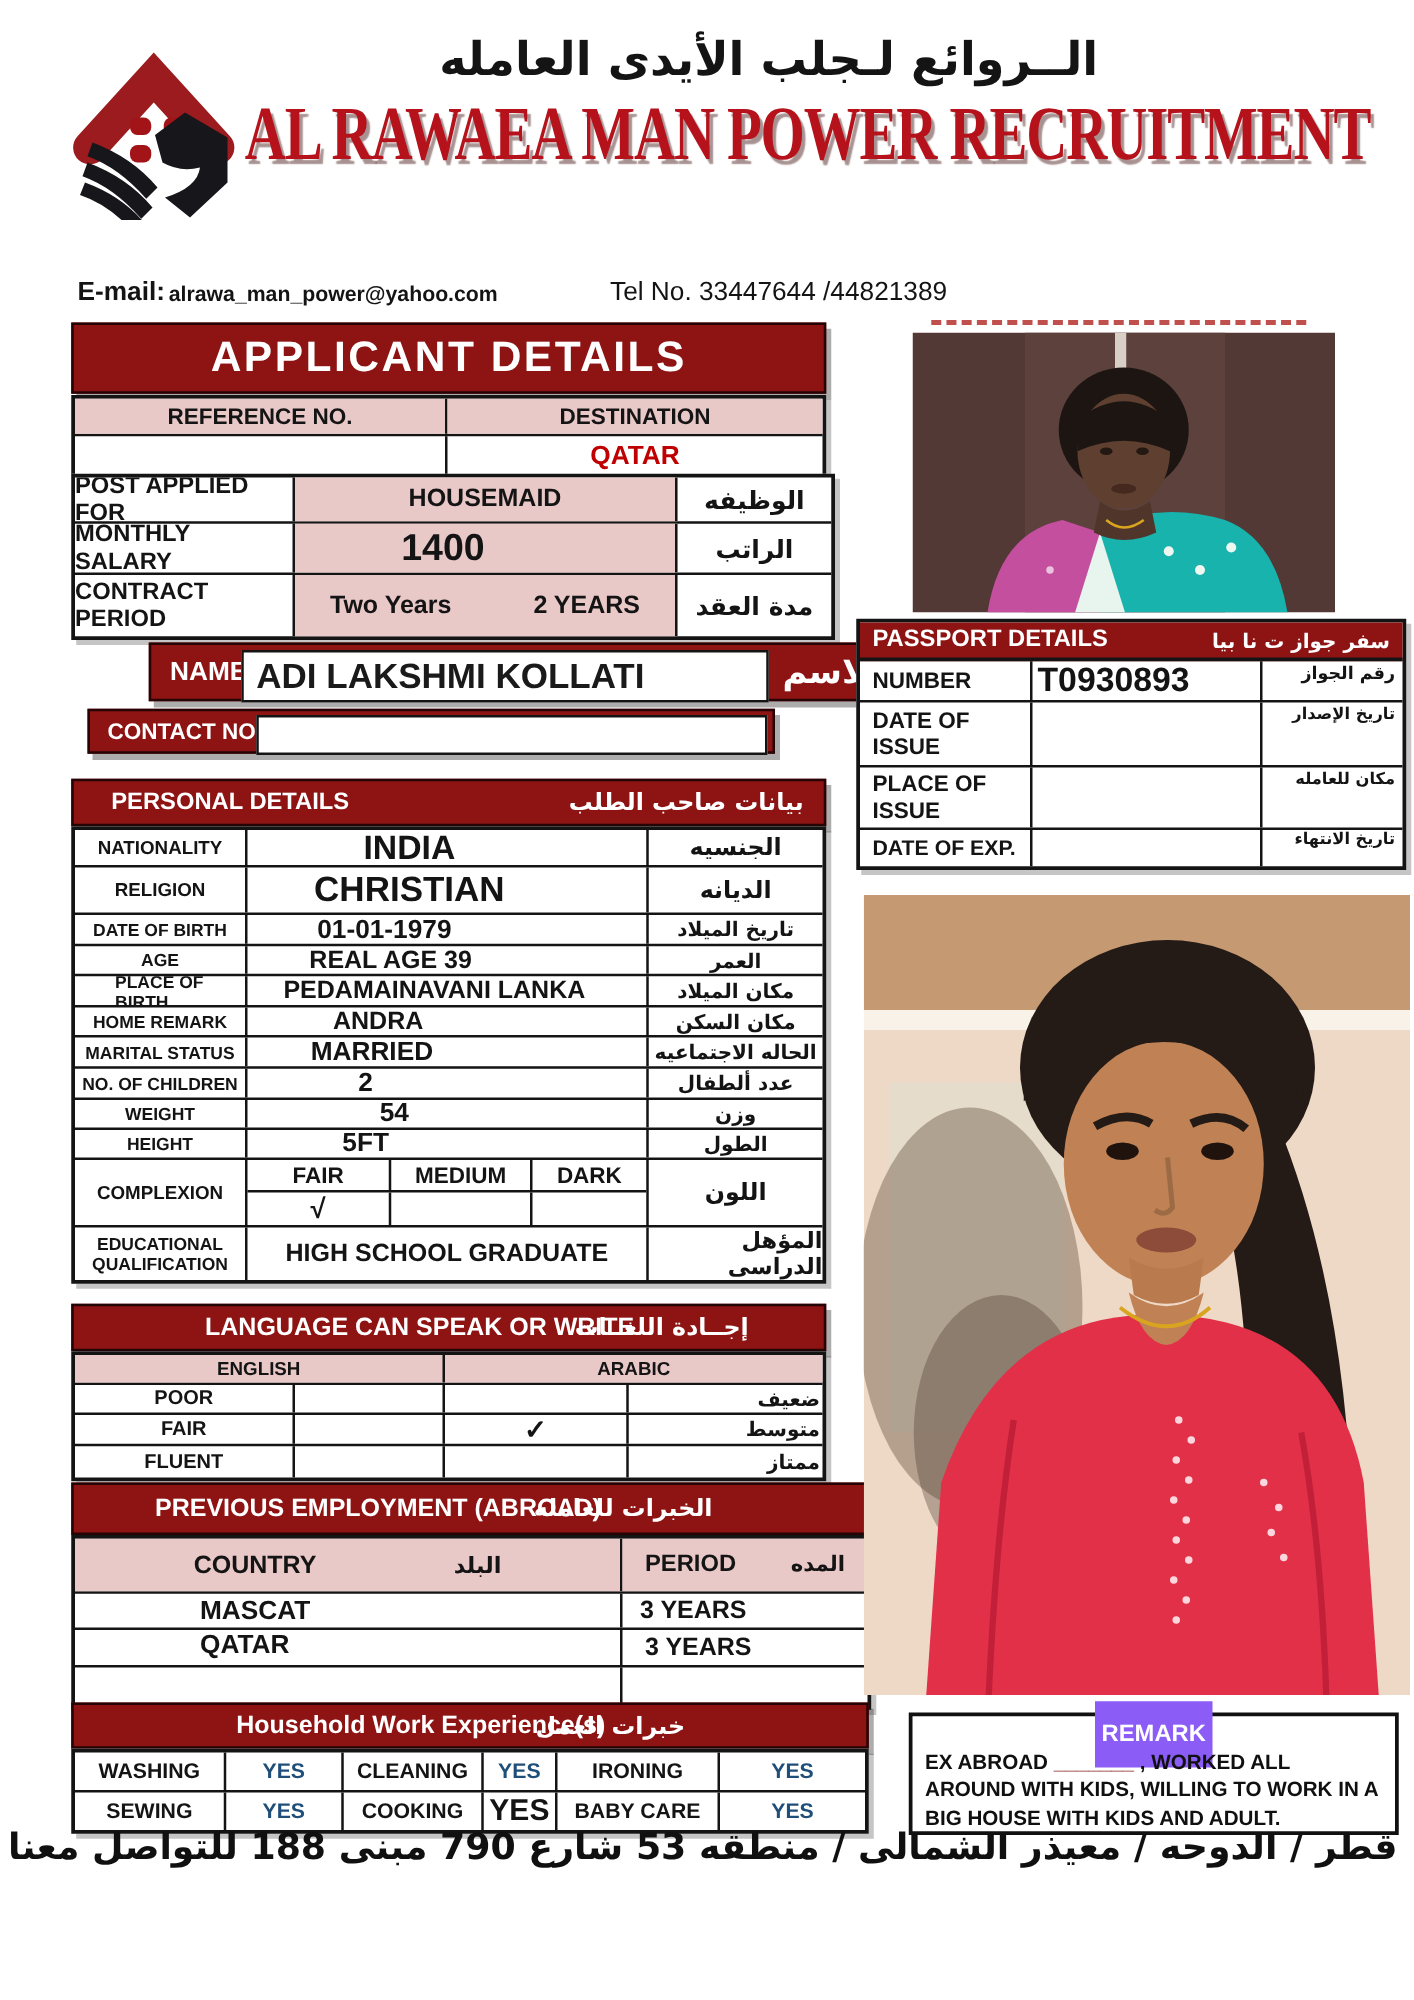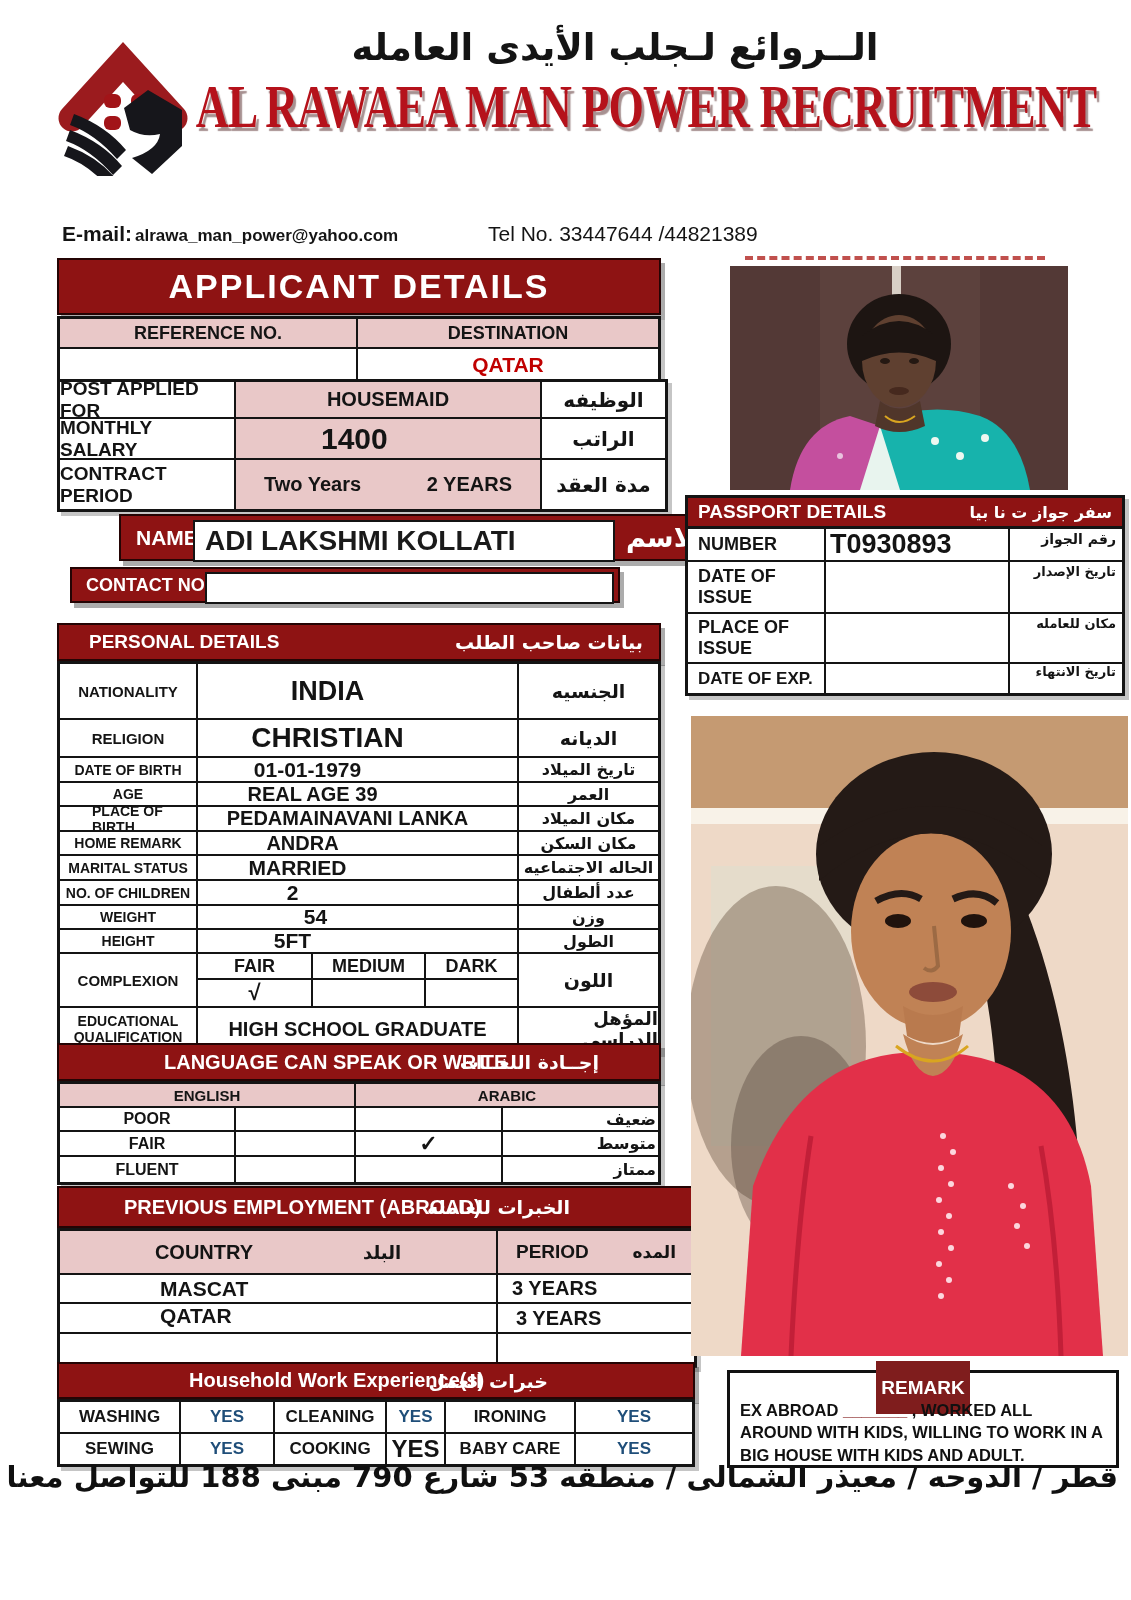--- a/index.html
+++ b/index.html
@@ -104,21 +104,21 @@
       <span></span>
     </div>
   </div>
 
   <div class="abs banner" style="left:57px;top:623px;width:604px;height:38px;justify-content:space-between;">
     <span style="font-size:19px;margin-left:30px;">PERSONAL DETAILS</span>
     <span class="ar" style="font-size:19px;margin-right:16px;">بيانات صاحب الطلب</span>
   </div>
 
   <div class="abs tbl" style="left:57px;top:661px;width:604px;">
-    <div class="trow" style="height:56px;justify-content:flex-end;">
+    <div class="trow" style="height:30px;justify-content:flex-end;">
       <div class="cell" style="width:138px;font-size:15px;">NATIONALITY</div>
       <div class="cell" style="width:321px;font-size:27px;padding-right:60px;">INDIA</div>
       <div class="cell ar" style="flex:1;font-size:19px;">الجنسيه</div>
     </div>
     <div class="trow" style="height:38px;">
       <div class="cell" style="width:138px;font-size:15px;">RELIGION</div>
       <div class="cell" style="width:321px;font-size:28px;padding-right:60px;">CHRISTIAN</div>
       <div class="cell ar" style="flex:1;font-size:19px;">الديانه</div>
     </div>
     <div class="trow" style="height:25px;">
@@ -365,21 +365,21 @@
           <circle cx="336" cy="530" r="3"></circle>
       </g>
       <path d="M120 420 q-14 90 -20 220" stroke="#c21f38" stroke-width="5" fill="none"></path>
       <path d="M350 430 q16 90 20 210" stroke="#c21f38" stroke-width="5" fill="none"></path>
     </svg>
   </div>
 
   <div class="abs" style="left:727px;top:1370px;width:392px;height:98px;border:3px solid #111;background:#fff;
        padding:4px 10px;box-sizing:border-box;">
     <div style="text-align:center;">
-      <span style="background:#7f1d1d;color:#fff;font-weight:bold;font-size:19px;padding:16px 5px;">REMARK</span>
+      <span style="background:#8b5cf6;color:#fff;font-weight:bold;font-size:19px;padding:16px 5px;">REMARK</span>
     </div>
     <div style="font-size:16.5px;font-weight:bold;line-height:1.35;color:#101010;">
       <span>EX ABROAD</span>
       <span style="color:#8b2a2a;">_______</span>
       <span>, WORKED ALL AROUND WITH KIDS, WILLING TO WORK IN A BIG HOUSE WITH KIDS AND ADULT.</span>
     </div>
   </div>
 
 </div>
 

